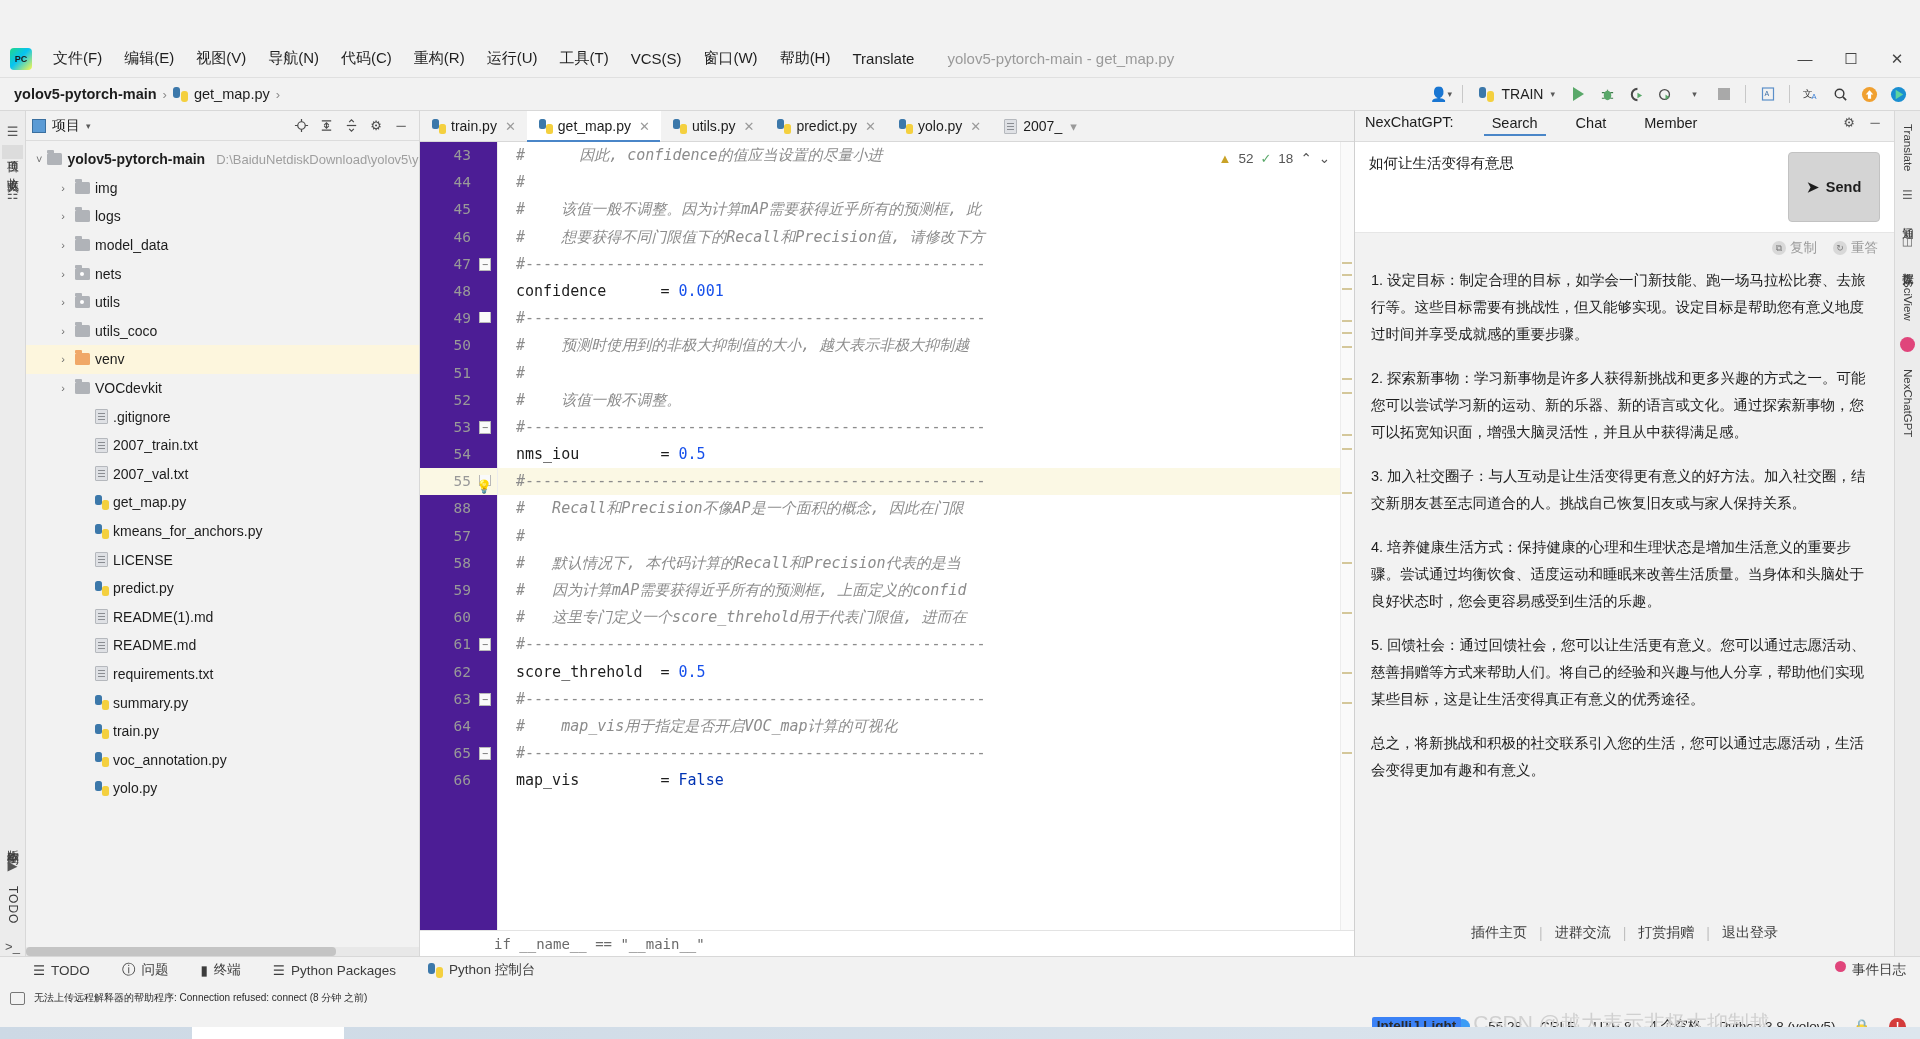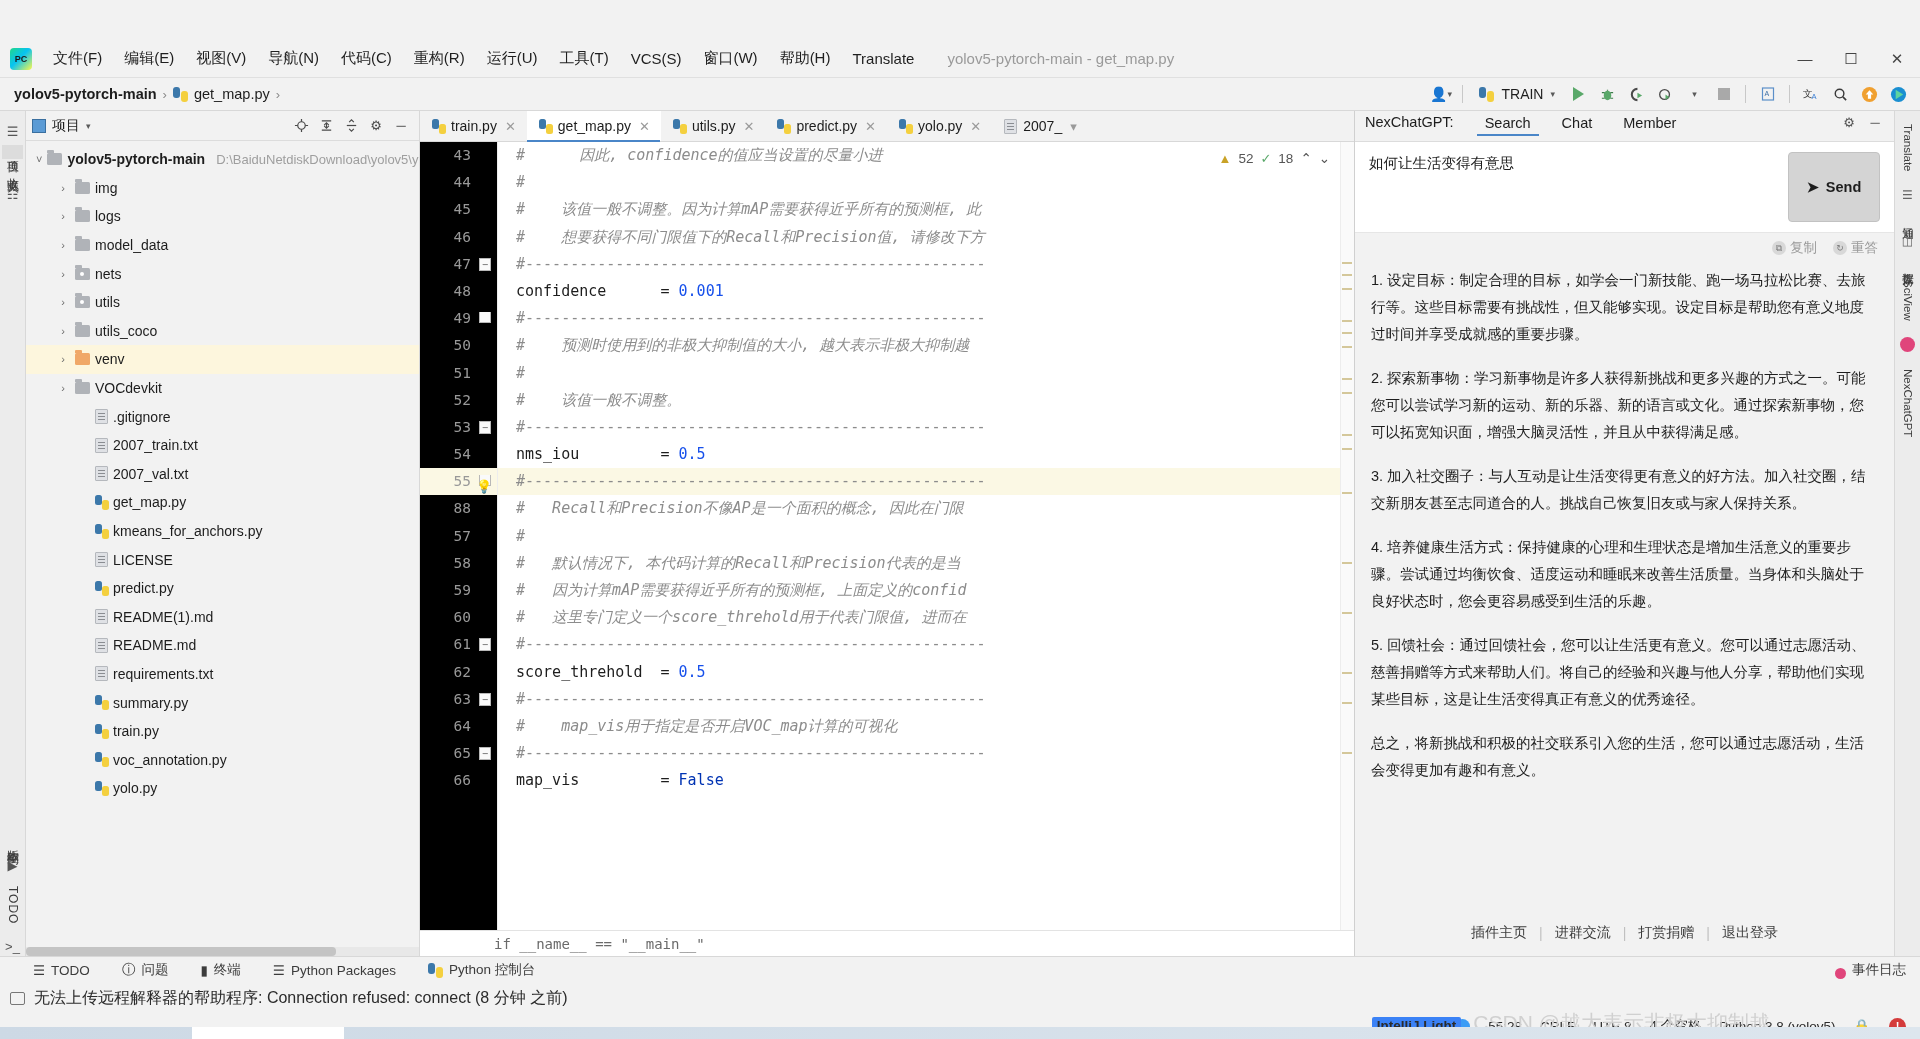--- a/index.html
+++ b/index.html
@@ -151,21 +151,21 @@
     position: relative;
   }
   .tab.active { background: #fff; }
   .tab.active::after {
     content:""; position:absolute; bottom:-1px; left:0; right:0; height:2px; background:#4a86c8;
   }
   .tab .x { color: #9a9a9a; font-size: 13px; margin-left: 2px; }
 
   .code-wrap { flex: 1; display: flex; min-height: 0; position: relative; overflow: hidden; }
   .gutter {
-    width: 78px; background: #000000; flex: 0 0 78px; padding-top: 0;
+    width: 78px; background: #4c1d95; flex: 0 0 78px; padding-top: 0;
     font-family: "DejaVu Sans Mono", monospace; font-size: 14.5px; color: #999; text-align: right;
     position: relative; border-right: 1px solid #ededed;
   }
   .gline { height: 27.2px; line-height: 27.2px; padding-right: 26px; position: relative; }
   .gline.hl { background: #fbf8e4; }
   .fold {
     position: absolute; right: 6px; top: 7px; width: 12px; height: 13px;
     border: 1px solid #b8b8b8; background: #fafafa; font-size: 10px; line-height: 11px;
     text-align: center; color: #6a6a6a;
   }
@@ -203,21 +203,21 @@
     padding-left: 74px; font-size: 14px; font-family: "DejaVu Sans Mono", monospace; color: #6a6a6a;
     flex: 0 0 26px;
   }
 
   
   .chat-panel {
     width: 540px; flex: 0 0 540px; background: #f2f2f2; display: flex; flex-direction: column;
     border-left: 1px solid #d0d0d0; min-height: 0;
   }
   .chat-head {
-    height: 31px; display: flex; align-items: center; padding: 0 8px 8px 10px; gap: 3px;
+    height: 31px; display: flex; align-items: center; padding: 0 8px 8px 10px; gap: 10px;
     border-bottom: 1px solid #dcdcdc; background: #f2f2f2;
   }
   .chat-brand { font-size: 14.5px; color: #1d1d1d; margin-right: 14px; }
   .chat-tab {
     padding: 6px 14px 5px; font-size: 14.5px; color: #1d1d1d; position: relative;
   }
   .chat-tab.active::after {
     content:""; position:absolute; bottom:0; left:6px; right:6px; height:2px; background:#4a86c8;
   }
   .chat-head-act { margin-left: auto; display: flex; gap: 4px; }
@@ -257,25 +257,25 @@
   .chat-links span { padding: 0 12px; }
   .chat-links .bar { color: #c0c0c0; padding: 0; }
 
   
   .bottom-bar {
     height: 27px; background: #f2f2f2; border-top: 1px solid #d8d8d8; display: flex;
     align-items: center; padding-left: 28px; gap: 22px; font-size: 13.5px; color: #3c3c3c;
     flex: 0 0 27px;
   }
   .bb-item { display: flex; align-items: center; gap: 6px; padding: 2px 5px; border-radius: 3px; }
-  .bb-right { margin-left: auto; padding-right: 14px; display:flex; align-items:flex-end; gap:6px; }
+  .bb-right { margin-left: auto; padding-right: 14px; display:flex; align-items:flex-start; gap:6px; }
 
   .notify-bar {
     height: 30px; background: #f2f2f2; display: flex; align-items: center;
-    padding-left: 10px; gap: 9px; font-size: 16px; color: #2b2b2b; flex: 0 0 30px;
+    padding-left: 10px; gap: 9px; font-size: 10px; color: #2b2b2b; flex: 0 0 30px;
   }
   .nb-ico { width: 15px; height: 13px; border: 1.5px solid #777; border-radius: 2px; }
 
   .status-bar {
     height: 26px; background: #f2f2f2; display: flex; align-items: center;
     padding: 0 14px 0 10px; font-size: 13.5px; color: #2b2b2b; gap: 0; flex: 0 0 26px;
     position: relative;
   }
   .sb-right { margin-left: auto; display: flex; align-items: center; gap: 18px; }
   .sb-theme { background:#3b82f6; padding: 1px 5px; font-weight: bold; border-radius:2px; position: relative; text-decoration: underline;}

